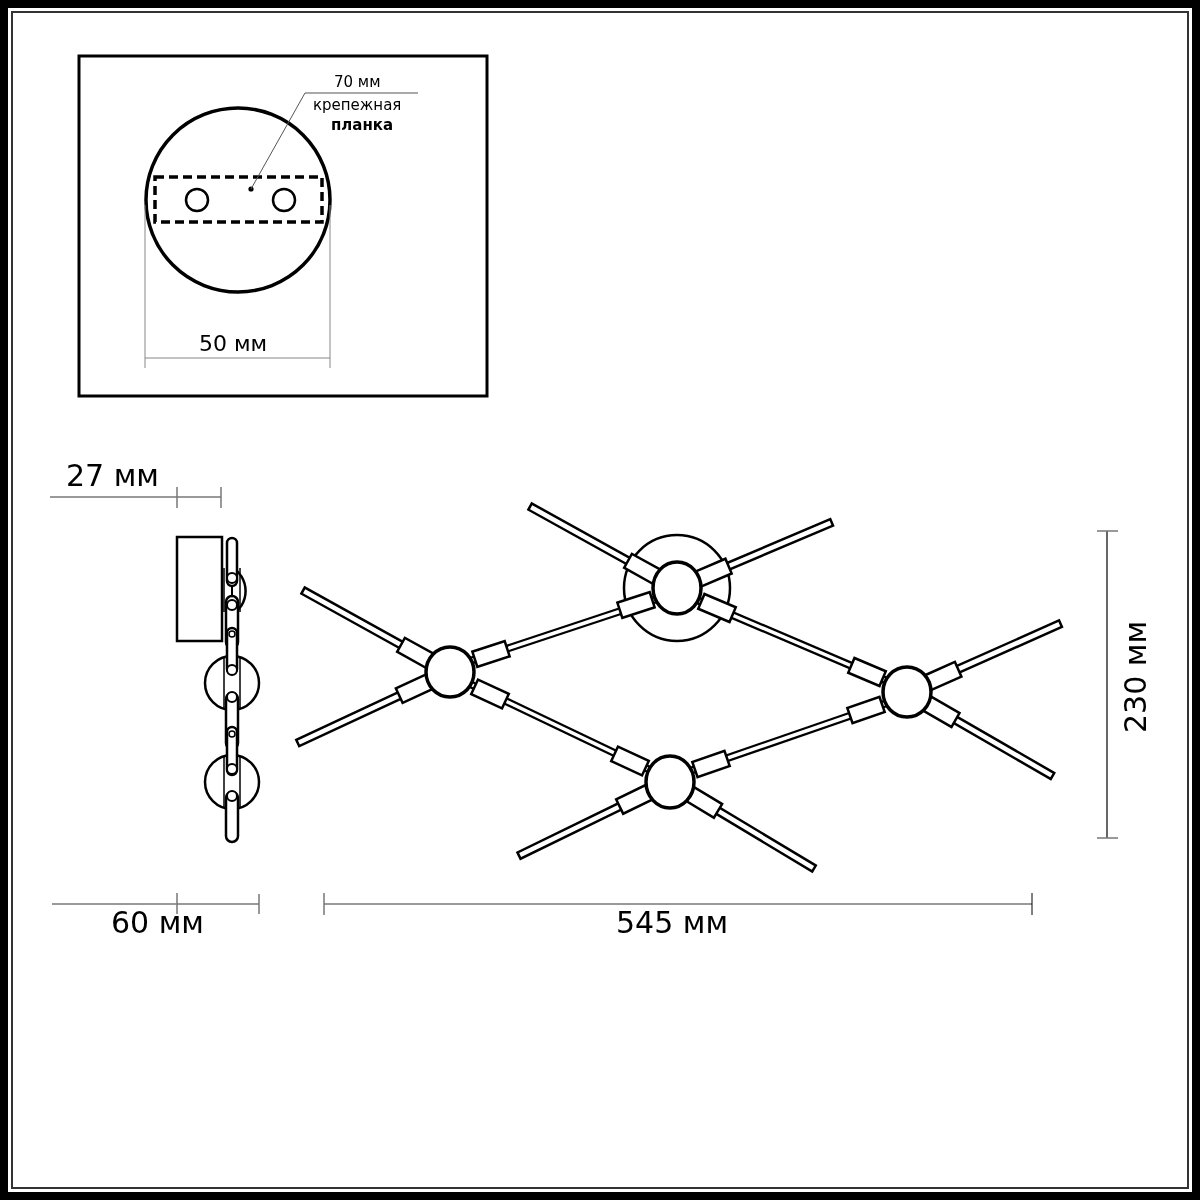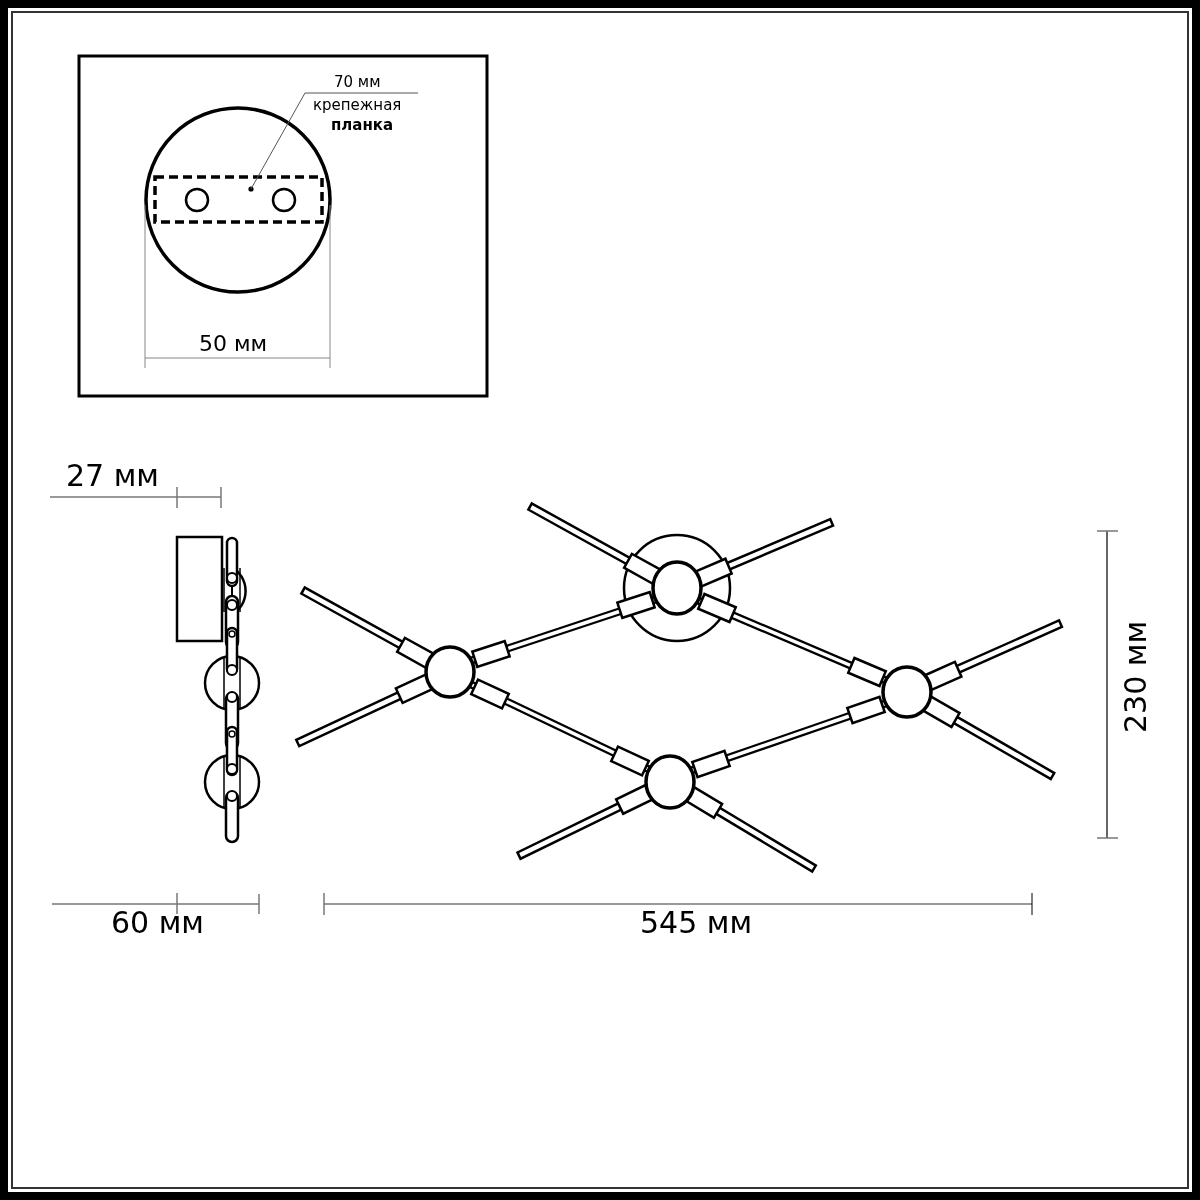--- a/index.html
+++ b/index.html
@@ -143,14 +143,14 @@
 </svg>
 
 <div class="lbl lbl-sm" style="left:334px; top:75px;">70 мм</div>
 <div class="lbl lbl-sm" style="left:313px; top:98px;">крепежная</div>
 <div class="lbl lbl-sm" style="left:331px; top:118px;font-weight:bold;">планка</div>
 <div class="lbl lbl-md" style="left:199px; top:333px;">50 мм</div>
 
 <div class="lbl lbl-lg" style="left:66px; top:461px;">27 мм</div>
 <div class="lbl lbl-lg" style="left:66px; top:908px;margin-left:45px;">60 мм</div>
 
-<div class="lbl lbl-lg" style="left:640px; top:908px;">545 мм</div>
+<div class="lbl lbl-lg" style="left:616px; top:908px;">545 мм</div>
 <div class="lbl lbl-lg rot" style="left:1071px; top:662px; width:130px; text-align:center;">230 мм</div>
 
 </body></html>

